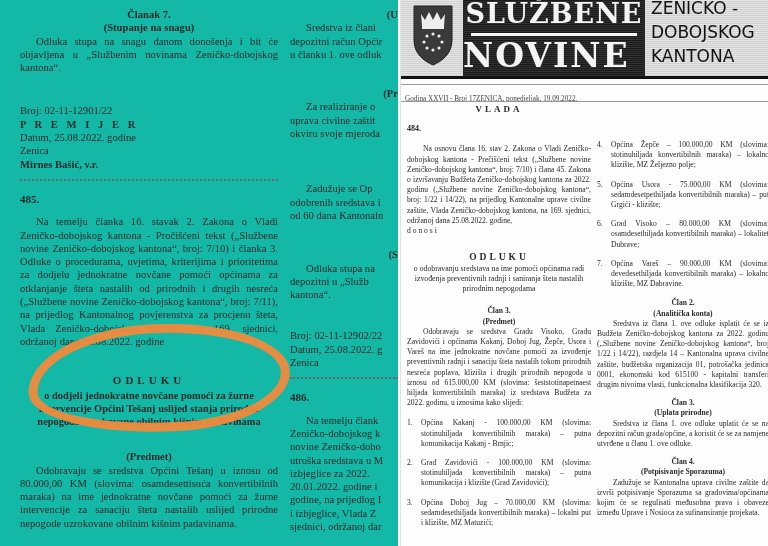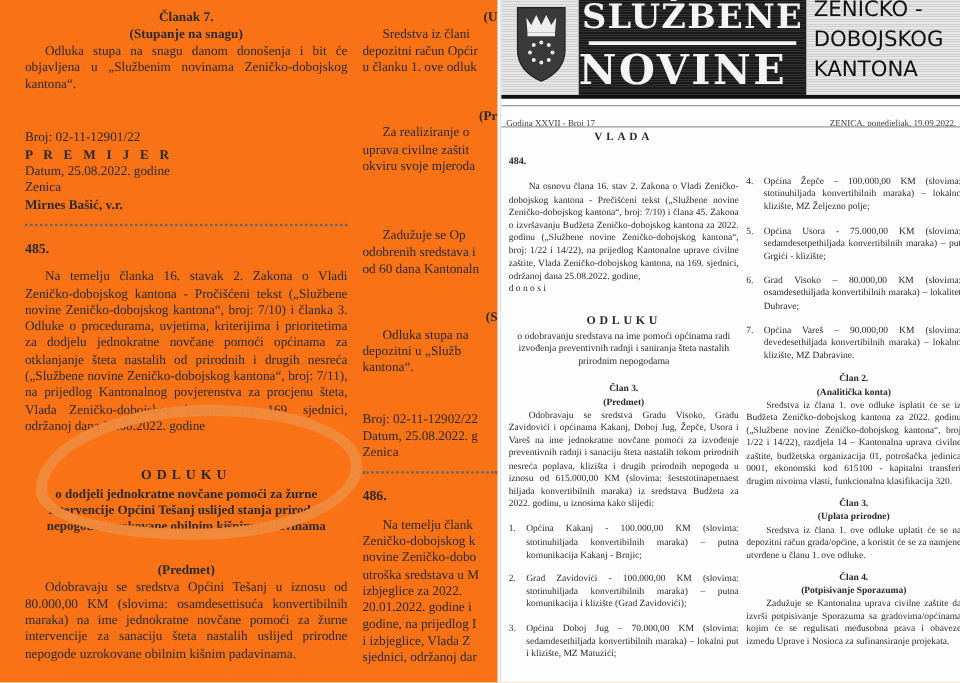--- a/index.html
+++ b/index.html
@@ -1,20 +1,20 @@
 <!DOCTYPE html>
 <html><head>
 <meta charset="utf-8">
 <style>
   * { box-sizing: border-box; margin: 0; padding: 0; }
   html, body { width: 768px; height: 546px; overflow: hidden; background: #ffffff; }
   body { position: relative; font-family: "Liberation Serif", "DejaVu Serif", serif; color: #2a2a2a; }
 
   .page { position: absolute; top: 0; height: 546px; overflow: hidden; }
-  #left-page { left: 0; width: 398px; background: #f97316; }
+  #left-page { left: 0; width: 398px; background: #14b8a6; }
   #right-page { left: 400px; width: 368px; background: #fdfdfd; border-left: 1px solid #e2e2e2; }
 
   
   .col { position: absolute; }
   #col-a { left: 20px; top: 8px; width: 258px; font-size: 10.6px; line-height: 13.3px; }
   #col-b { left: 290px; top: 8px; width: 108px; font-size: 10.6px; line-height: 13.3px; overflow: hidden; white-space: nowrap; }
 
   .center { text-align: center; }
   .bold { font-weight: bold; }
   .just { text-align: justify; }
@@ -42,21 +42,21 @@
     background: repeating-linear-gradient(180deg, #1a1a1a 0px, #1a1a1a 1px, #333 1px, #333 2px); }
   #title-line1 { position: absolute; left: 0; top: -2px; width: 182px; text-align: center; color: #f4f4f4;
     font-family: "DejaVu Serif", serif; font-weight: bold; font-size: 27px; letter-spacing: 1px; }
   #title-rule { position: absolute; left: 8px; top: 33px; width: 166px; height: 3px; background: #f4f4f4; }
   #title-line2 { position: absolute; left: 0; top: 36px; width: 156px; text-align: center; color: #f4f4f4;
     font-family: "DejaVu Serif", serif; font-weight: bold; font-size: 33px; letter-spacing: 2px; }
   #sub-title { position: absolute; left: 250px; top: -4px; width: 130px; font-family: "DejaVu Sans", sans-serif;
     font-size: 17px; line-height: 24px; color: #111; white-space: nowrap; }
   #mast-bottom-rule { position: absolute; left: 0; top: 76px; width: 368px; height: 3px; background: #111; }
   #issue-bar { position: absolute; left: 0; top: 84px; width: 368px; height: 14px; border-top: 1px solid #999; border-bottom: 1px solid #999;
-    font-size: 7.2px; line-height: 12px; color: #444; display: flex; justify-content: space-between; padding: 8px 4px; white-space: nowrap; overflow: hidden; }
+    font-size: 7.2px; line-height: 12px; color: #444; display: flex; justify-content: flex-start; padding: 8px 4px; white-space: nowrap; overflow: hidden; }
 
   #col-c { left: 0; top: 104px; width: 190px; font-size: 7.6px; line-height: 10.2px; padding-left: 6px; }
   #col-d { left: 196px; top: 140px; width: 172px; font-size: 7.6px; line-height: 10.2px; overflow: hidden; white-space: normal; }
 
   .vlada { text-align: center; font-weight: bold; font-size: 9px; letter-spacing: 3px; margin-bottom: 10px; }
   .rnum { font-weight: bold; font-size: 8px; margin-bottom: 10px; }
   .r-odluka-title { text-align: center; font-weight: bold; font-size: 9.5px; letter-spacing: 3px; margin: 16px 0 2px 0; }
   .r-odluka-sub { text-align: center; font-weight: normal; font-size: 7.8px; line-height: 10px; margin-bottom: 12px; }
   .list-item { display: flex; margin-bottom: 9px; }
   .list-num { width: 14px; flex: none; }

